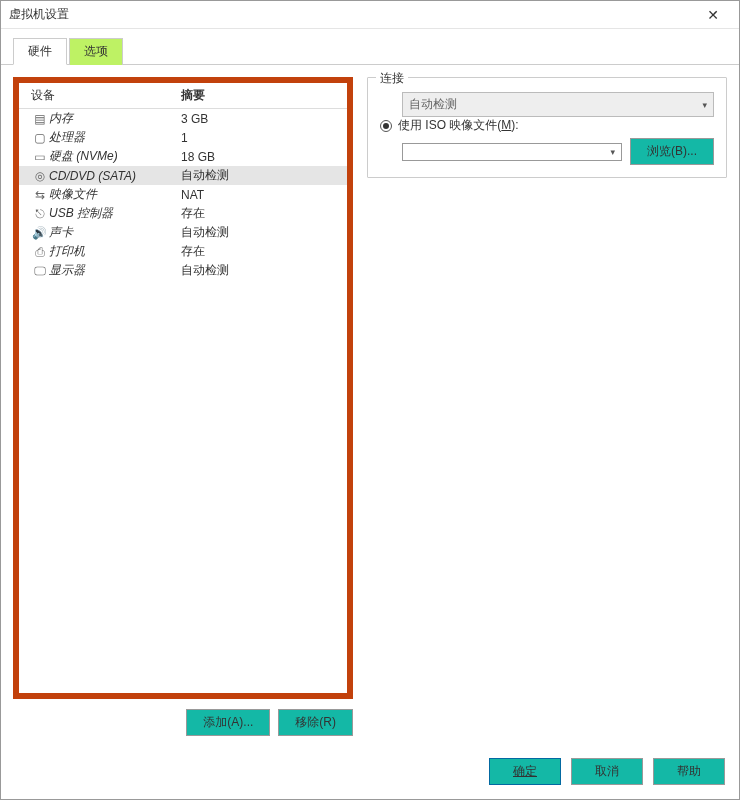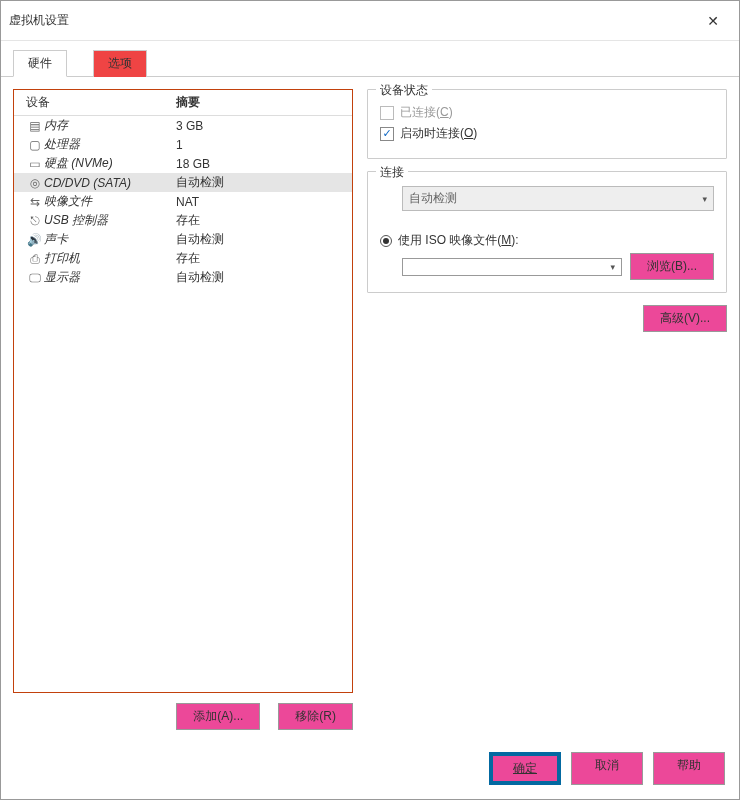--- a/index.html
+++ b/index.html
@@ -1,38 +1,38 @@
 <!DOCTYPE html>
 <html><head>
 <meta charset="utf-8">
 <style>
   * { box-sizing: border-box; }
   html, body { margin: 0; padding: 0; font-family: "Microsoft YaHei", "Segoe UI", sans-serif; font-size: 12px; background: #fff; color: #333; }
   .window { width: 740px; height: 800px; border: 1px solid #999; background: #fff; display: flex; flex-direction: column; }
-  .titlebar { height: 40px; display: flex; align-items: center; padding: 0 8px; border-bottom: 1px solid #e5e5e5; }
+  .titlebar { height: 28px; display: flex; align-items: center; padding: 0 8px; border-bottom: 1px solid #e5e5e5; }
   .titlebar .title { flex: 1; font-size: 12px; }
   .titlebar .close { width: 36px; text-align: center; font-size: 14px; color: #333; cursor: pointer; }
-  .tabs { display: flex; padding: 8px 12px 0 12px; border-bottom: 1px solid #ccc; gap: 24px; }
-  .tab { padding: 4px 14px; border: 1px solid #ccc; border-bottom: none; background: #ef4444; margin-right: 2px; cursor: pointer; position: relative; top: 1px; }
+  .tabs { display: flex; padding: 8px 12px 0 12px; border-bottom: 1px solid #ccc; }
+  .tab { padding: 4px 14px; border: 1px solid #ccc; border-bottom: none; background: #bef264; margin-right: 2px; cursor: pointer; position: relative; top: 1px; }
   .tab.active { background: #fff; border-bottom: 1px solid #fff; }
   .body { flex: 1; display: flex; padding: 12px; gap: 14px; }
   .left { width: 340px; display: flex; flex-direction: column; }
-  .devtable { flex: 1; border: 1px solid #c2410c; background: #fff; overflow: hidden; display: flex; flex-direction: column; }
+  .devtable { flex: 1; border: 6px solid #c2410c; background: #fff; overflow: hidden; display: flex; flex-direction: column; }
   .devheader { display: flex; font-size: 12px; padding: 4px 8px 4px 12px; border-bottom: 1px solid #ddd; }
   .devheader .c1 { width: 150px; }
   .devheader .c2 { flex: 1; font-weight: bold; }
   .devrows { flex: 1; overflow: auto; }
   .devrow { display: flex; align-items: center; padding: 1px 8px 1px 12px; cursor: pointer; }
   .devrow.selected { background: #e5e5e5; }
   .devrow .icon { width: 18px; display: inline-flex; justify-content: center; color: #666; }
   .devrow .name { width: 132px; font-style: italic; }
   .devrow .summ { flex: 1; }
-  .left-buttons { display: flex; justify-content: flex-end; gap: 18px; margin-top: 10px; }
-  .btn { border: 1px solid #999; background: #ec4899; padding: 4px 16px; cursor: pointer; font-size: 12px; min-width: 72px; text-align: center; }
-  .btn.primary { border: 4px solid #0369a1; text-decoration: underline; }
+  .left-buttons { display: flex; justify-content: flex-end; gap: 8px; margin-top: 10px; }
+  .btn { border: 1px solid #999; background: #14b8a6; padding: 4px 16px; cursor: pointer; font-size: 12px; min-width: 72px; text-align: center; }
+  .btn.primary { border: 1px solid #0369a1; text-decoration: underline; }
   .right { flex: 1; display: flex; flex-direction: column; gap: 12px; }
   .group { border: 1px solid #ccc; border-radius: 1px; padding: 10px 12px 12px 12px; position: relative; }
   .group .legend { position: absolute; top: -8px; left: 8px; background: #fff; padding: 0 4px; font-size: 12px; color: #333; }
   .row { display: flex; align-items: center; margin: 4px 0; gap: 6px; }
   .checkbox { width: 14px; height: 14px; border: 1px solid #888; display: inline-flex; align-items: center; justify-content: center; font-size: 11px; color: #0a64c2; }
   .checkbox.disabled { border-color: #bbb; color: #bbb; }
   .hot { text-decoration: underline; }
   .subctl { margin-left: 22px; display: flex; align-items: center; gap: 8px; margin-top: 4px; }
   .select { border: 1px solid #bbb; background: #eee; color: #666; padding: 3px 6px; flex: 1; display: flex; justify-content: space-between; align-items: center; }
   .textinput { border: 1px solid #999; background: #fff; padding: 3px 6px; flex: 1; display: flex; justify-content: space-between; align-items: center; }
@@ -113,64 +113,46 @@
             </div>
           </div>
       </div>
       <div class="left-buttons">
         <div class="btn"><span>添加(A)...</span></div>
         <div class="btn"><span>移除(R)</span></div>
       </div>
     </div>
 
     <div class="right">
-      <div class="group">
-        <div class="legend">设备状态</div>
-        <div class="row">
-          <span class="checkbox disabled"></span>
-          <span style="color:#999;">
-            <span>已连接(</span><span class="hot">C</span><span>)</span>
-          </span>
-        </div>
-        <div class="row">
-          <span class="checkbox">✓</span>
-          <span>
-            <span>启动时连接(</span><span class="hot">O</span><span>)</span>
-          </span>
-        </div>
-      </div>
 
       <div class="group">
         <div class="legend">连接</div>
         <div class="subctl">
           <div class="select" style="pointer-events:none;">
             <span>自动检测</span>
             <span class="chev">▾</span>
           </div>
         </div>
-        <div class="row" style="margin-top:21px;">
+        <div class="row" style="margin-top:0;">
           <span class="radio checked">
               <span class="dot"></span>
             </span>
           <span>
             <span>使用 ISO 映像文件(</span><span class="hot">M</span><span>):</span>
           </span>
         </div>
         <div class="subctl">
           <div class="textinput">
             <span></span>
             <span class="chev">▾</span>
           </div>
           <div class="btn"><span>浏览(B)...</span></div>
         </div>
       </div>
 
-      <div class="advrow">
-        <div class="btn"><span>高级(V)...</span></div>
-      </div>
     </div>
   </div>
 
   <div class="footer">
     <div class="btn primary"><span>确定</span></div>
     <div class="btn"><span>取消</span></div>
     <div class="btn"><span>帮助</span></div>
   </div>
 </div>
 

